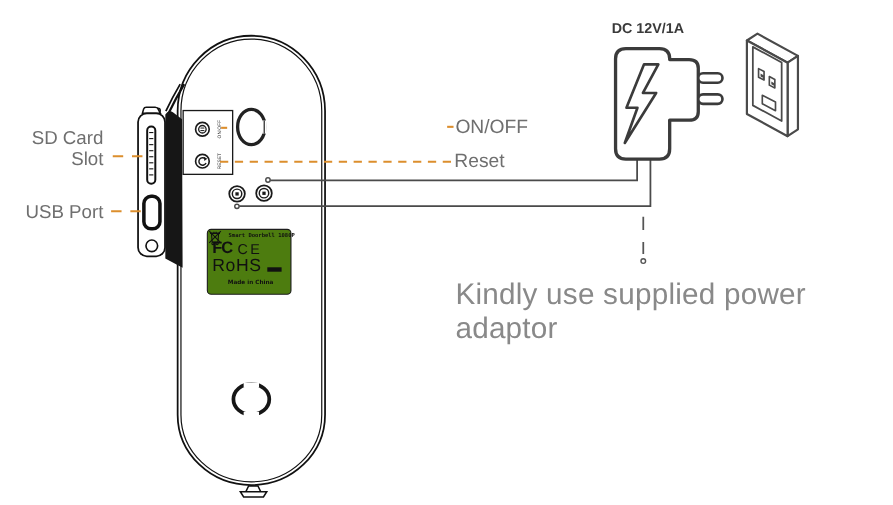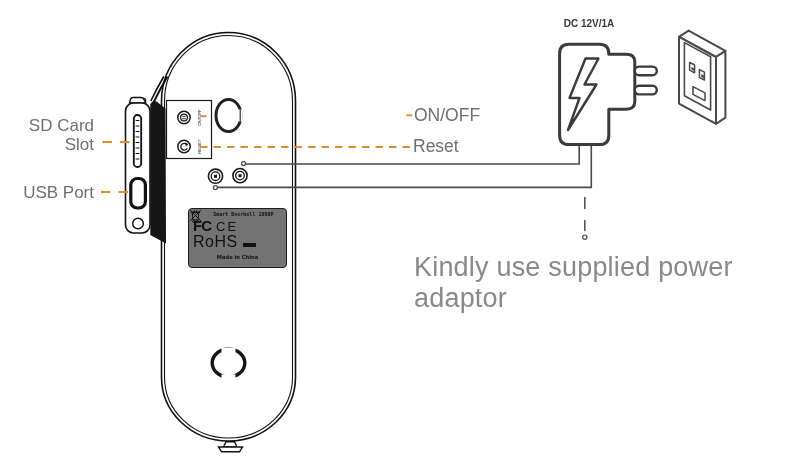--- a/index.html
+++ b/index.html
@@ -4,24 +4,24 @@
 <style>
   html,body{margin:0;padding:0;background:#fff;}
   .stage{position:relative;width:812px;height:459px;background:#ffffff;overflow:hidden;
          font-family:"Liberation Sans",sans-serif;}
   .stage svg{position:absolute;left:0;top:0;}
   .lbl{position:absolute;color:#6f6f6f;}
   .lbl-sd{left:16px;top:116px;width:78px;text-align:right;font-size:17px;line-height:19px;}
   .lbl-usb{left:16px;top:183px;width:78px;text-align:right;font-size:17px;}
   .lbl-onoff{left:414px;top:105px;font-size:17.5px;}
   .lbl-reset{left:413px;top:136px;font-size:17.5px;}
-  .lbl-dc{left:542px;top:18px;width:94px;text-align:center;font-size:10px;font-weight:bold;color:#3a3a3a;}
+  .lbl-dc{left:542px;top:18px;width:94px;text-align:center;font-size:13px;font-weight:bold;color:#3a3a3a;}
   .lbl-note{left:414px;top:252px;font-size:27px;color:#898989;letter-spacing:.2px;}
   
-  .sticker{position:absolute;left:188px;top:208px;width:99px;height:60px;background:#737373;
+  .sticker{position:absolute;left:188px;top:208px;width:77px;height:60px;background:#4d7c0f;
            border:1.4px solid #1c1c1c;border-radius:4px;box-sizing:border-box;color:#111;}
   .st-product{position:absolute;left:0;top:2px;width:100%;text-align:center;
               font:bold 10px "DejaVu Sans Mono",monospace;transform:scale(.5);transform-origin:50% 0;white-space:nowrap;}
   .st-fcc{position:absolute;left:4px;top:8px;font-weight:800;font-size:15px;letter-spacing:-1px;}
   .st-ce{position:absolute;left:27px;top:10px;font-size:13px;letter-spacing:2px;}
   .st-rohs{position:absolute;left:4px;top:24px;font-size:16px;letter-spacing:.5px;}
   .st-bar{position:absolute;left:54px;top:33.5px;width:13px;height:4.5px;background:#111;}
   .st-weee{position:absolute;left:54px;top:8px;}
   .st-origin{position:absolute;left:0;top:45px;width:100%;text-align:center;
              font:bold 10px "DejaVu Sans",sans-serif;transform:scale(.52);transform-origin:50% 0;white-space:nowrap;}

